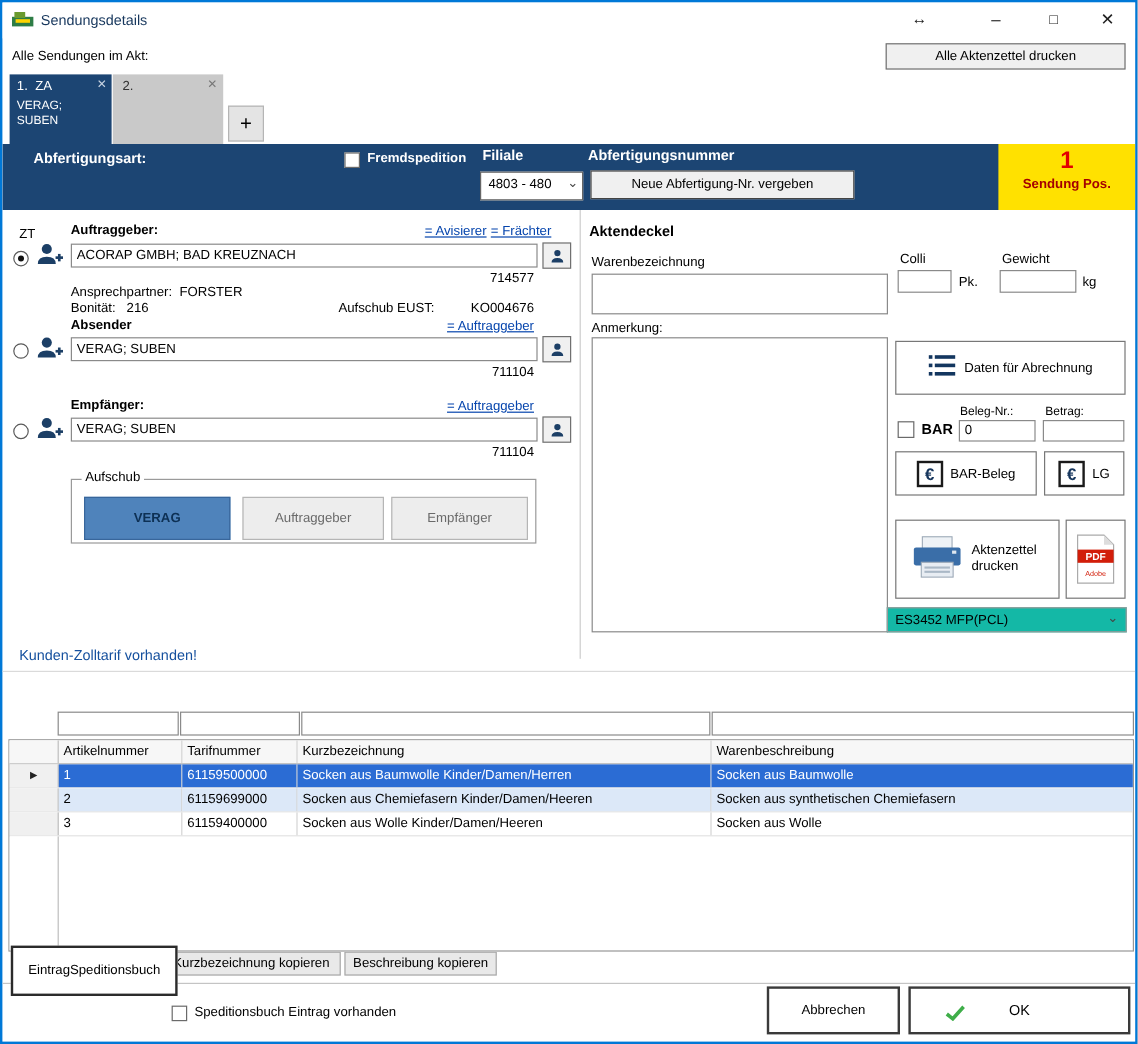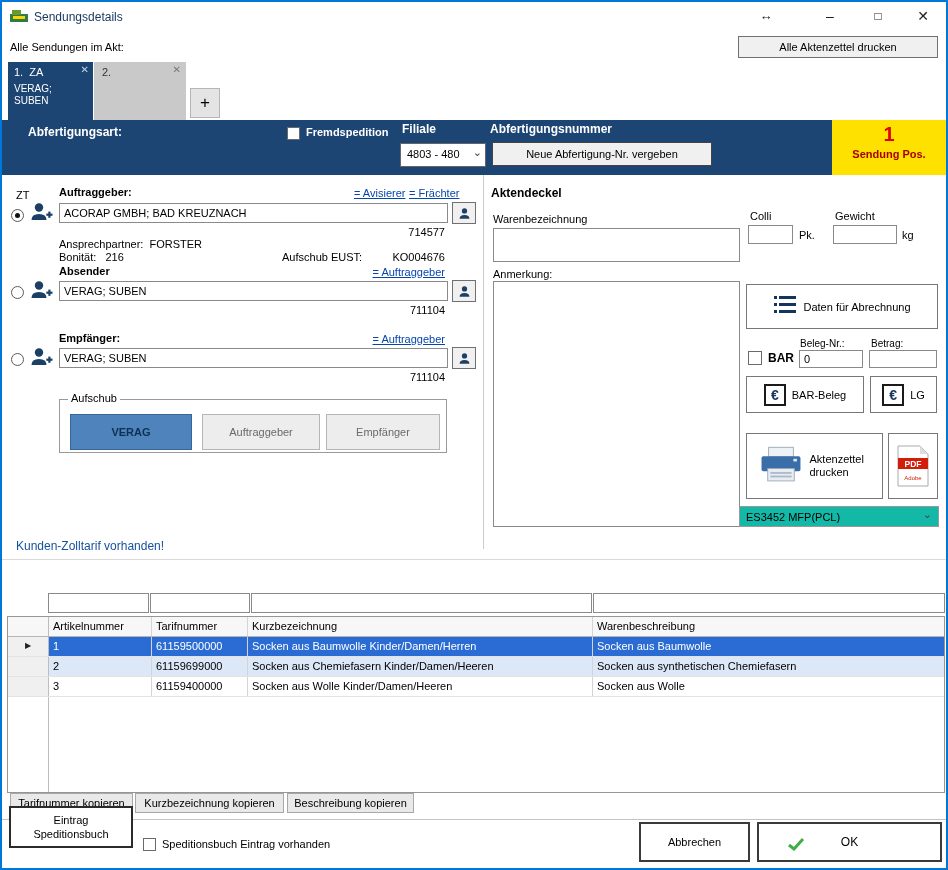--- a/index.html
+++ b/index.html
@@ -83,22 +83,22 @@
   .gc1 { flex:0 0 103px; } .gc2 { flex:0 0 96px; } .gc3 { flex:0 0 345px; } .gc4 { flex:1 1 auto; border-right:none; }
   .ghead { background:#f7f7f7; border-bottom:1px solid #b5b5b5; }
   .ghead .gsel { background:#f7f7f7; }
   .row-sel .gcell:not(.gsel) { background:#2b6cd4; color:#fff; }
   .row-alt .gcell:not(.gsel) { background:#dce8f8; }
   .gfill { flex:1 1 auto; display:flex; }
   .gfill-strip { flex:0 0 41px; border-right:1px solid #bdbdbd; background:#fff; }
 
   
   .footline { position:absolute; left:0; top:817px; width:944px; height:1px; background:#c4c4c4; }
-  .btn-sped { left:7px; top:804px; width:124px; height:42px; border:2px solid #2b2b2b; background:#fff;
-              flex-direction:column; line-height:14px; }
+  .btn-sped { left:7px; top:786px; width:139px; height:42px; border:2px solid #2b2b2b; background:#fff;
+              flex-direction:row; line-height:14px; }
   .btn-abbrechen { left:637px; top:820px; width:111px; height:40px; border:2px solid #3a3a3a; background:#fff; }
   .btn-ok { left:755px; top:820px; width:185px; height:40px; border:2px solid #3a3a3a; background:#fff; font-size:12px; }
   .btn-ok .chk { position:absolute; left:28px; top:13px; }
 </style>
 </head>
 <body>
 
 <div class="window">
 
   <div class="titlebar">

